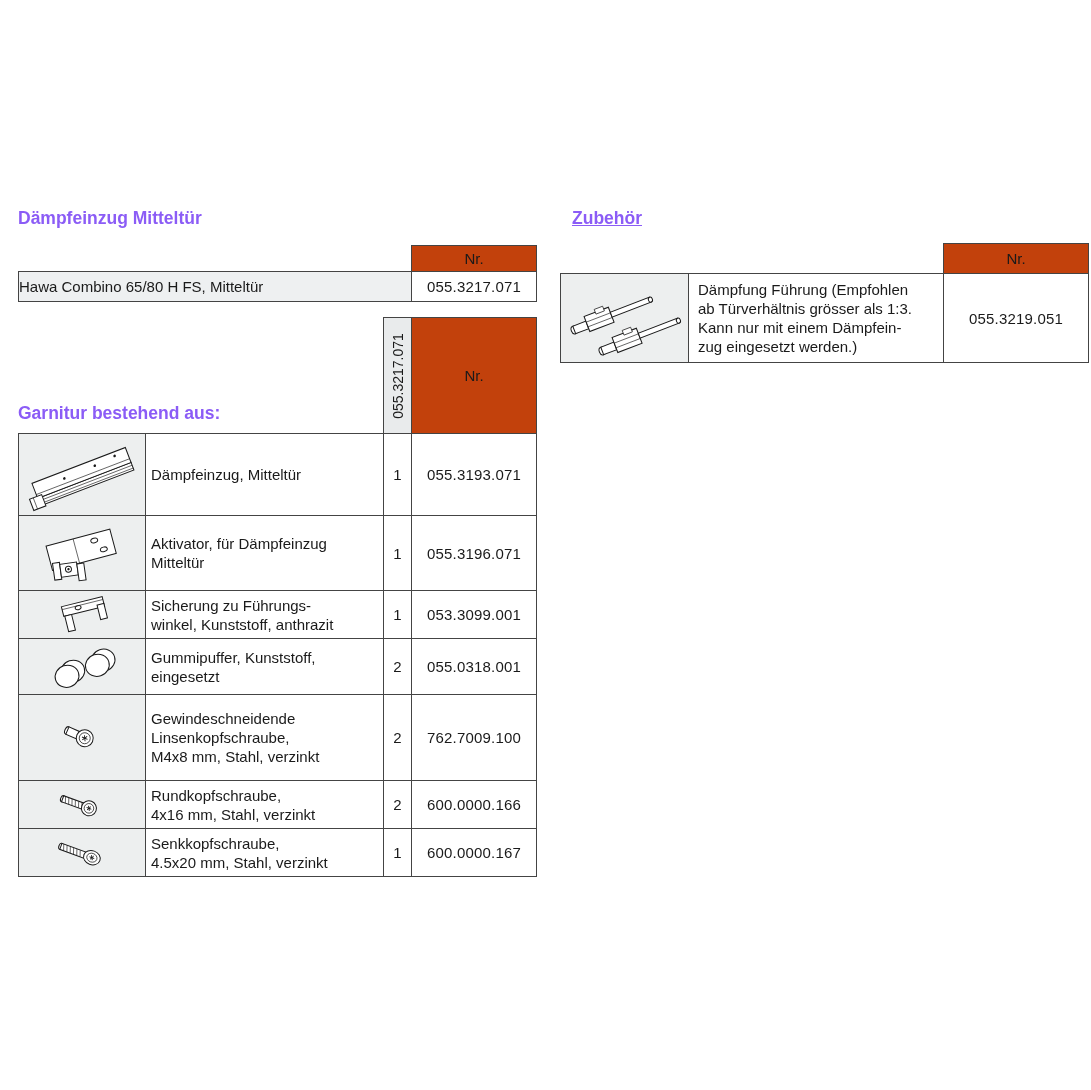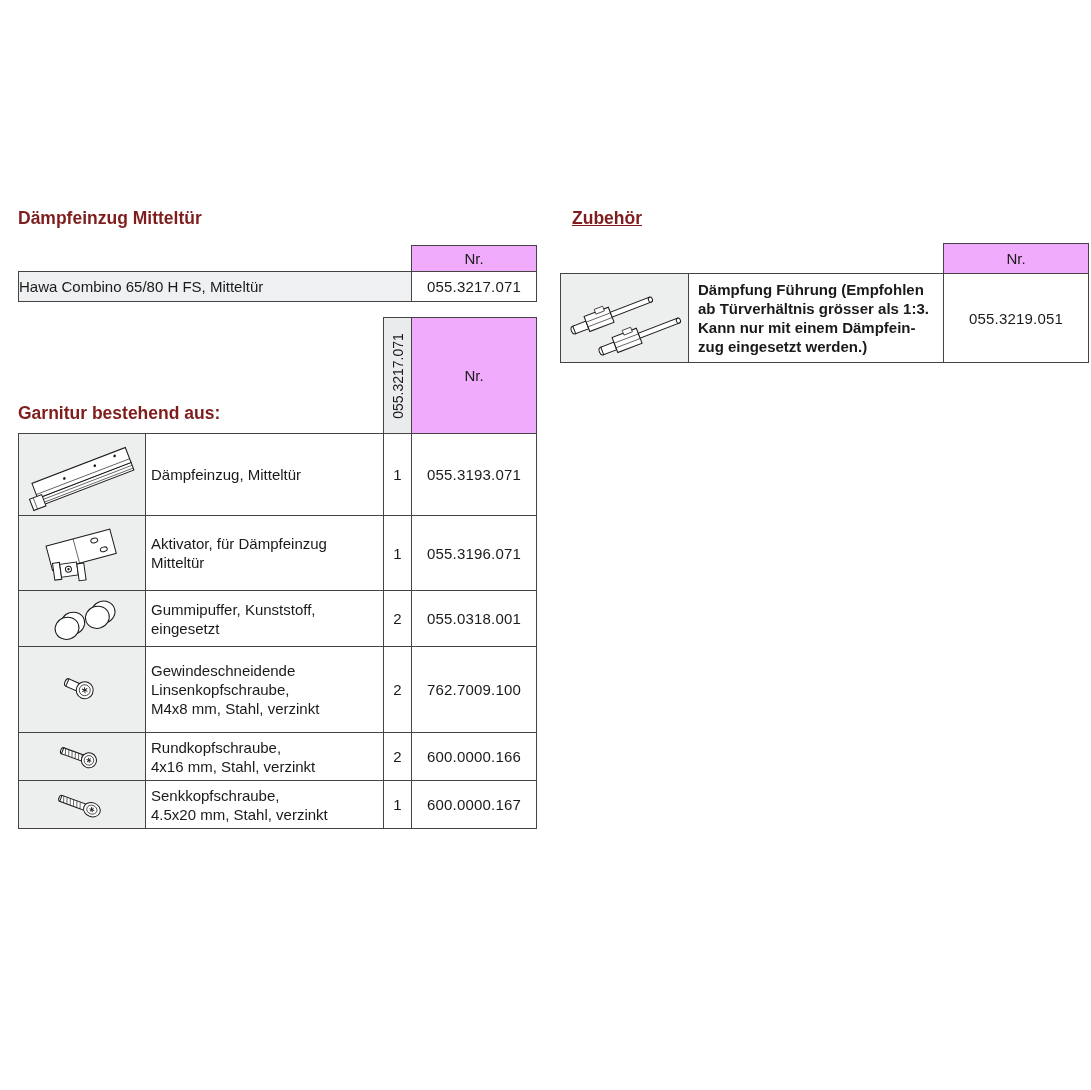--- a/index.html
+++ b/index.html
@@ -6,40 +6,40 @@
   html, body { width: 1091px; height: 1090px; background: #ffffff; }
   body {
     position: relative;
     font-family: "Liberation Sans", sans-serif;
     color: #1a1a1a;
     font-size: 15px;
   }
   .abs { position: absolute; }
 
   .blue-heading {
-    color: #7f1d1d;
+    color: #8b5cf6;
     font-size: 17.5px;
     font-weight: bold;
     white-space: nowrap;
   }
 
   table {
     border-collapse: collapse;
     table-layout: fixed;
   }
   td {
     border: 1px solid #444;
     padding: 0;
     vertical-align: middle;
     font-size: 15px;
     overflow: hidden;
   }
   td.ghost { border: none; background: transparent; }
 
-  .hdr   { background: #f0abfc; text-align: center; }
+  .hdr   { background: #c2410c; text-align: center; }
   .imgcell { background: #edefef; text-align: center; vertical-align: middle; }
   .labelcell { background: #eef0f1; }
   .labelcell .pad { }
   .desc {
     padding-left: 5px;
     line-height: 19px;
     white-space: pre-line;
   }
   .qty { text-align: center; }
   .nr  { text-align: center; letter-spacing: 0.2px; }
@@ -142,20 +142,39 @@
       </svg>
     </td>
     <td>
           <div class="desc">Aktivator, für Dämpfeinzug
 Mitteltür</div>
         </td>
     <td class="qty">1</td>
     <td class="nr">055.3196.071</td>
   </tr>
 
+  <tr style="height:48px;">
+    <td class="imgcell">
+      <svg width="125" height="46" viewBox="0 0 125 46">
+        <g fill="#fff" stroke="#1a1a1a" stroke-width="1" transform="rotate(-14 62 23)">
+          <rect x="44" y="10" width="42" height="10"></rect>
+          <line x1="44" y1="13" x2="86" y2="13" stroke-width="0.6"></line>
+          <ellipse cx="60" cy="15" rx="3" ry="2"></ellipse>
+          <rect x="45" y="20" width="7" height="16"></rect>
+          <rect x="79" y="17" width="7" height="15"></rect>
+        </g>
+      </svg>
+    </td>
+    <td>
+          <div class="desc">Sicherung zu Führungs-
+winkel, Kunststoff, anthrazit</div>
+        </td>
+    <td class="qty">1</td>
+    <td class="nr">053.3099.001</td>
+  </tr>
 
   <tr style="height:56px;">
     <td class="imgcell">
       <svg width="125" height="54" viewBox="0 0 125 54">
         <g fill="#fff" stroke="#1a1a1a" stroke-width="1">
           <g transform="rotate(-18 78 24)">
             <ellipse cx="84" cy="22" rx="12" ry="11"></ellipse>
             <ellipse cx="77" cy="25" rx="12" ry="11"></ellipse>
           </g>
           <g transform="rotate(-18 48 36)">
@@ -298,21 +317,21 @@
             <line x1="-14" y1="-2" x2="12" y2="-2" stroke-width="0.6"></line>
             <line x1="-14" y1="3" x2="12" y2="3" stroke-width="0.6"></line>
             <rect x="-2" y="-11" width="9" height="5" stroke-width="0.7"></rect>
             <rect x="12" y="-2.6" width="42" height="5.2"></rect>
             <ellipse cx="54" cy="0" rx="2" ry="2.6"></ellipse>
           </g>
         </g>
       </svg>
     </td>
     <td>
-      <div class="desc" style="padding-left:9px;font-weight:bold;">Dämpfung Führung (Empfohlen
+      <div class="desc" style="padding-left:9px;">Dämpfung Führung (Empfohlen
 ab Türverhältnis grösser als 1:3.
 Kann nur mit einem Dämpfein-
 zug eingesetzt werden.)</div>
     </td>
     <td class="nr">055.3219.051</td>
   </tr>
 </tbody>
   </table>
 
 </body></html>

